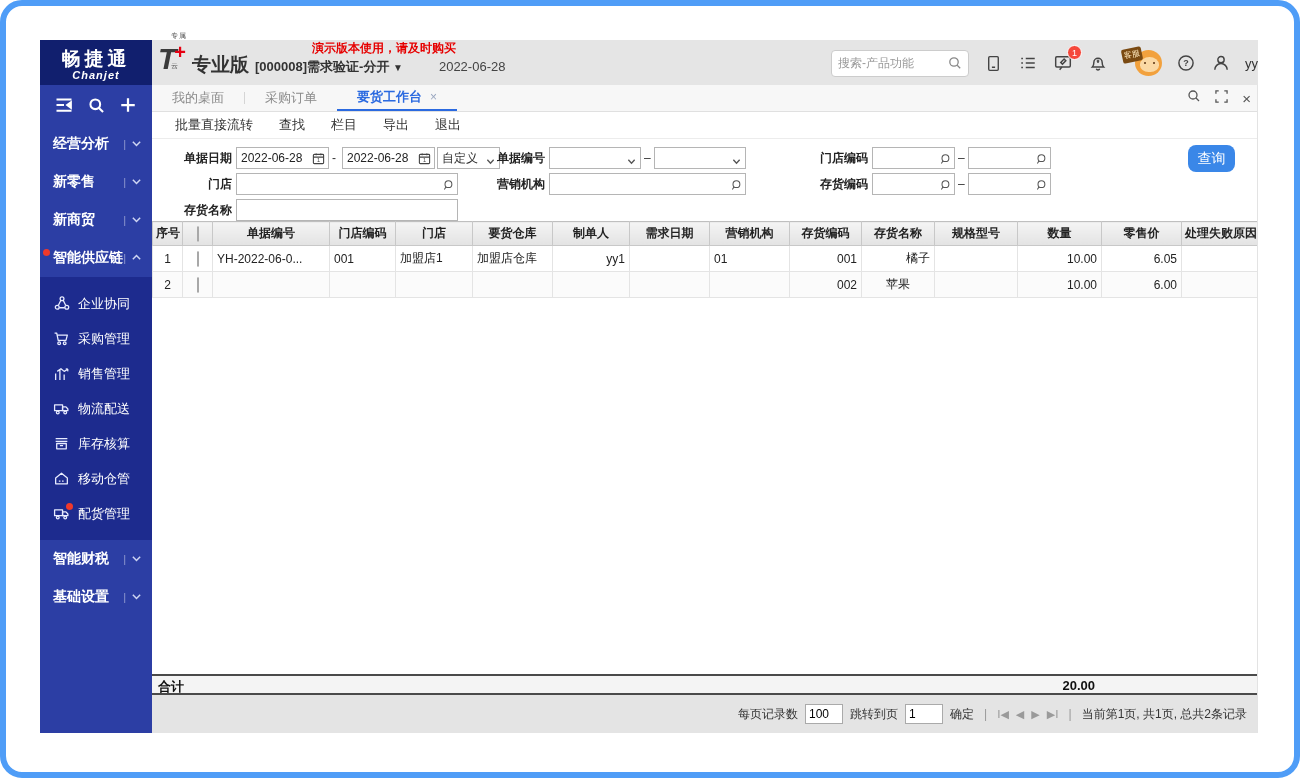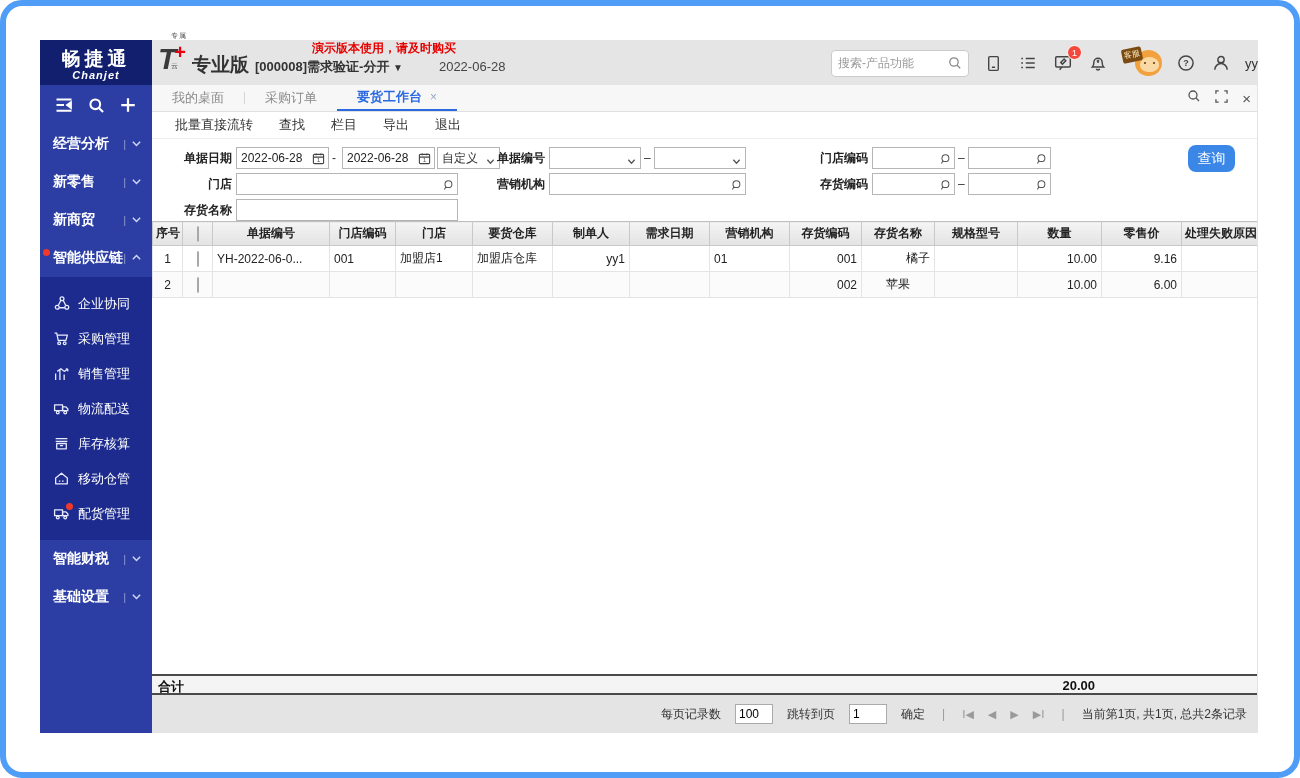--- a/index.html
+++ b/index.html
@@ -76,21 +76,21 @@
   .grid th { height:24px; background:linear-gradient(#f4f4f4,#e3e3e3); border:1px solid #c8c8c8; border-top:1px solid #bfbfbf; font-size:12px; color:#222; font-weight:bold; padding:0 3px; overflow:hidden; white-space:nowrap; }
   .grid td { height:26px; border:1px solid #e4e4e4; font-size:12px; color:#222; padding:0 4px; overflow:hidden; white-space:nowrap; background:#fff; }
   .grid tr.r2 td { background:#fbfbfb; }
   .cb { width:12px; height:12px; border:1px solid #a8a8a8; border-radius:2px; background:#fcfcfc; margin:0 auto; }
   .filler { flex:1; background:#fff; }
 
   .total-row { height:21px; background:#f4f4f4; border-top:2px solid #4a4a4a; border-bottom:2px solid #4a4a4a; position:relative; font-size:13px; font-weight:bold; color:#111; }
   .total-label { position:absolute; left:6px; top:2px; }
   .total-qty { position:absolute; left:863px; width:80px; text-align:right; top:2px; }
 
-  .pagination { height:38px; background:#e4e4e4; display:flex; align-items:center; justify-content:flex-end; padding-right:10px; font-size:12px; color:#333; gap:14px; }
+  .pagination { height:38px; background:#e4e4e4; display:flex; align-items:center; justify-content:flex-end; padding-right:10px; font-size:12px; color:#333; gap:7px; }
   .pg-input { width:38px; height:20px; border:1px solid #aaa; background:#fff; font-size:12px; padding:0 3px; font-family:inherit; }
   .pg-sep { color:#999; margin:0 3px; }
   .pg-arrow { color:#9a9a9a; font-size:11px; }
 </style>
 </head>
 <body>
 
 <div class="window">
 
   <div class="topbar">
@@ -461,21 +461,21 @@
               <td style="text-align: left;">001</td>
               <td style="text-align: left;">加盟店1</td>
               <td style="text-align: left;">加盟店仓库</td>
               <td style="text-align: right; margin-left: 24px;">yy1</td>
               <td style="text-align: left;"></td>
               <td style="text-align: left;">01</td>
               <td style="text-align: right;">001</td>
               <td style="text-align: right;">橘子</td>
               <td style="text-align: left;"></td>
               <td style="text-align: right;">10.00</td>
-              <td style="text-align: right;">9.16</td>
+              <td style="text-align: right;">6.05</td>
               <td style="text-align: left;"></td>
             </tr>
             <tr class="r2">
               <td style="text-align: center;">2</td>
               <td style="text-align: center;"><span class="cb"></span></td>
               <td style="text-align: left;"></td>
               <td style="text-align: left;"></td>
               <td style="text-align: left;"></td>
               <td style="text-align: left;"></td>
               <td style="text-align: left;"></td>

